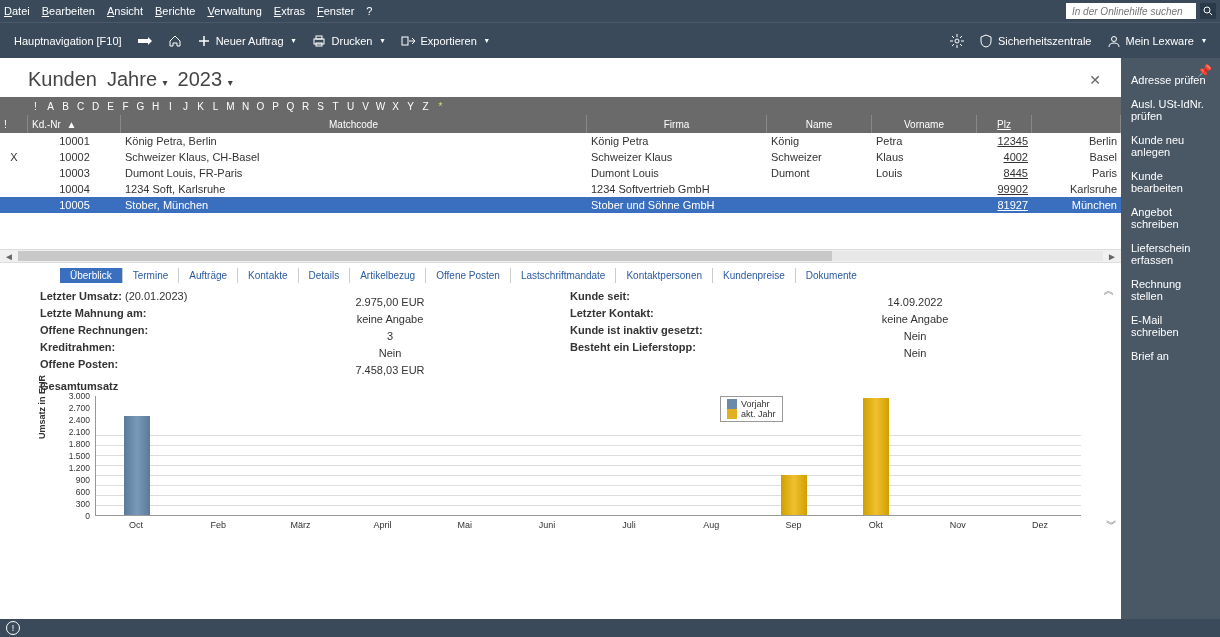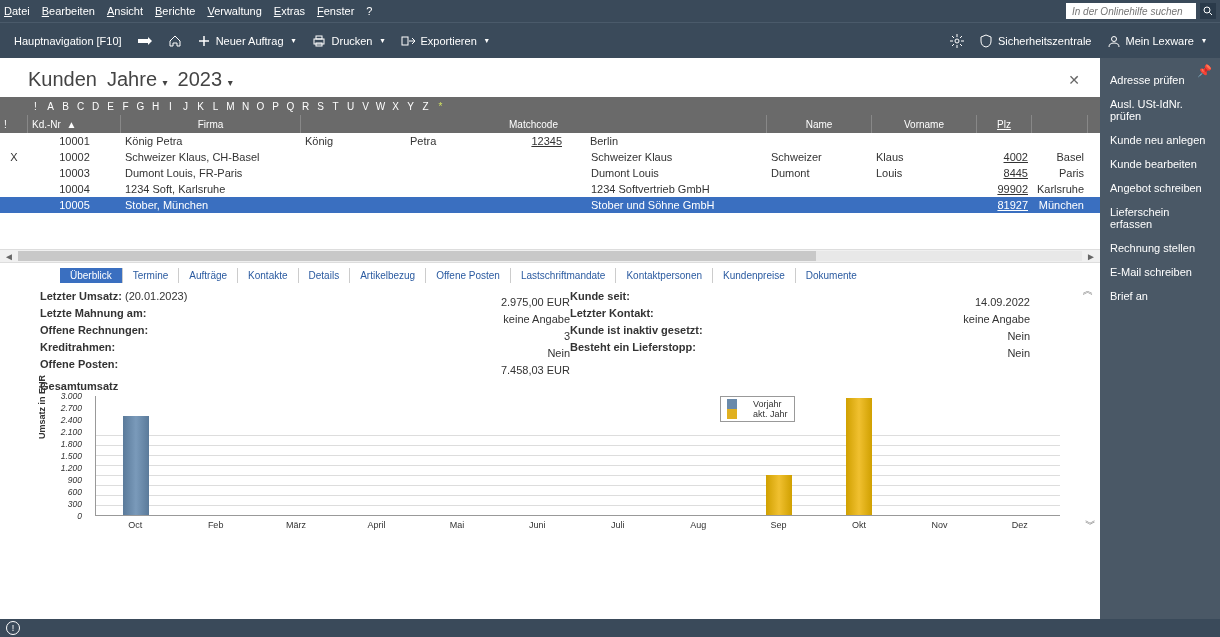--- a/index.html
+++ b/index.html
@@ -46,61 +46,61 @@
 .row:nth-child(even) { background: #fff; }
 .row.selected { background: #3a6fc0; color: #fff; }
 .row .cell { padding: 0 4px; white-space: nowrap; overflow: hidden; text-overflow: ellipsis; }
 .c-mark { width: 28px; text-align: center; }
 .c-kdnr { width: 93px; text-align: center; }
 .c-match { width: 466px; }
 .c-firma { width: 180px; }
 .c-name { width: 105px; }
 .c-vor { width: 105px; }
 .c-plz { width: 55px; text-align: right; text-decoration: underline; }
-.c-ort { width: 56px; text-align: right; padding-right:10px;}
+.c-ort { width: 56px; text-align: right; padding-right:10px;margin-left:33px;}
 
 
 .hscroll { height: 14px; background: #f0f0f0; display: flex; align-items: center; justify-content: space-between; padding: 0 4px; font-size: 10px; color: #666; border-top:1px solid #ddd; border-bottom:1px solid #ddd;}
 .hscroll .track { flex: 1; height: 10px; background: #e8e8e8; margin: 0 4px; position: relative; }
 .hscroll .thumb { position: absolute; left: 0; width: 75%; height: 100%; background: #c8c8c8; }
 
 
 .tabstrip { display: flex; gap: 0; padding-left: 60px; height: 18px; align-items: end; font-size: 10px; margin-top:2px;}
 .tab { padding: 2px 10px; color: #2a5aa0; cursor: pointer; border-left:1px solid #ccc; }
 .tabstrip .tab:first-child{border-left:none;}
 .tab.active { background: #3a6fc0; color: #fff; }
 
 
 .detail { padding: 4px 40px 4px 40px; font-size: 11px; position: relative; }
 .detail-flex { display: flex; }
 .detail-col { flex: 1; }
 .detail-line { display: flex; height: 17px; align-items: center; }
 .detail-line .lbl { font-weight: bold; width: 170px; }
-.detail-line .val { text-align: right; flex: 0 0 360px; margin-top: 12px; }
+.detail-line .val { text-align: center; flex: 0 0 360px; margin-top: 12px; }
 .detail-col2 .detail-line .lbl{width:230px;}
 .detail-col2 .detail-line .val{flex:0 0 230px;}
 .scroll-ind{position:absolute; right:4px; top:0; bottom:0; width:16px; display:flex; flex-direction:column; justify-content:space-between; align-items:center; color:#888;}
 
 
 .chart-wrap { padding: 4px 40px 0 40px; position:relative; }
 .chart-title { font-weight: bold; font-size: 11px; margin-bottom: 4px; }
 .chart { position: relative; height: 140px; margin-left: 20px; }
 .ylabel { position: absolute; left: -18px; top: 50%; transform: rotate(-90deg) translateX(50%); transform-origin: left; font-size: 9px; font-weight:bold; white-space:nowrap;}
 .yticks { position: absolute; left: 0; top: 0; bottom: 20px; width: 30px; }
-.ytick { position: absolute; right: 8px; font-size: 8.5px; transform: translateY(50%); font-style: italic; }
+.ytick { position: absolute; right: 0; font-size: 8.5px; transform: translateY(50%); }
 .plot { position: absolute; left: 35px; right: 0; top: 0; bottom: 20px; border-left: 1px solid #999; border-bottom: 1px solid #999; background: repeating-linear-gradient(to top, transparent, transparent 9.5px, #ddd 9.5px, #ddd 10px); }
 .bars { position: absolute; inset: 0; display: flex; }
 .bar-slot { flex: 1; position: relative; }
 .bar { position: absolute; bottom: 0; width: 26px; left: 50%; transform: translateX(-50%); }
 .bar.prev { background: linear-gradient(90deg,#5a7a9a,#7a9aba,#5a7a9a); }
 .bar.curr { background: linear-gradient(90deg,#d0a000,#f0c030,#d0a000); }
 .xticks { position: absolute; left: 35px; right: 0; bottom: 0; height: 18px; display: flex; }
 .xtick { flex: 1; text-align: center; font-size: 9px; padding-top: 2px; }
 .legend { position: absolute; top: 0px; left: 660px; background: #fff; border: 1px solid #999; padding: 2px 6px; font-size: 9px; z-index:5;}
-.legend-row { display: flex; gap: 16px; }
+.legend-row { display: flex; gap: 4px; }
 .swatch { width: 10px; height: 10px; }
 .swatch.prev { background: #6a8aaa; }
 .swatch.curr { background: #e0b020; }
 .chart-scroll-down{position:absolute; right:4px; bottom:4px; color:#888;}
 
 
 .statusbar { height: 18px; background: #3a4a5a; color: #fff; display: flex; align-items: center; padding: 0 6px; }
 .status-icon { width: 14px; height: 14px; border: 1px solid #fff; border-radius: 50%; display: flex; align-items: center; justify-content: center; font-size: 9px; }
 
 svg { display: block; }
@@ -256,32 +256,33 @@
         <span>W</span>
         <span>X</span>
         <span>Y</span>
         <span>Z</span>
         <span class="star">*</span>
       </div>
 
     <div class="table-head">
       <div class="col c-mark">!</div>
       <div class="col c-kdnr"><span>Kd.-Nr</span>&nbsp;&nbsp;▲</div>
+      <div class="col c-match" style="justify-content:center">Matchcode</div>
       <div class="col c-firma" style="justify-content:center">Firma</div>
-      <div class="col c-match" style="justify-content:center">Matchcode</div>
       <div class="col c-name" style="justify-content:center">Name</div>
       <div class="col c-vor" style="justify-content:center">Vorname</div>
       <div class="col c-plz" style="justify-content:center">Plz</div>
       <div class="col c-ort"></div>
     </div>
 
     <div class="table-body" id="table-body">
         <div class="row">
           <div class="cell c-mark"></div>
           <div class="cell c-kdnr">10001</div>
+          <div class="cell c-match">König Petra, Berlin</div>
           <div class="cell c-firma">König Petra</div>
           <div class="cell c-name">König</div>
           <div class="cell c-vor">Petra</div>
           <div class="cell c-plz">12345</div>
           <div class="cell c-ort">Berlin</div>
         </div>
         <div class="row">
           <div class="cell c-mark">X</div>
           <div class="cell c-kdnr">10002</div>
           <div class="cell c-match">Schweizer Klaus, CH-Basel</div>

